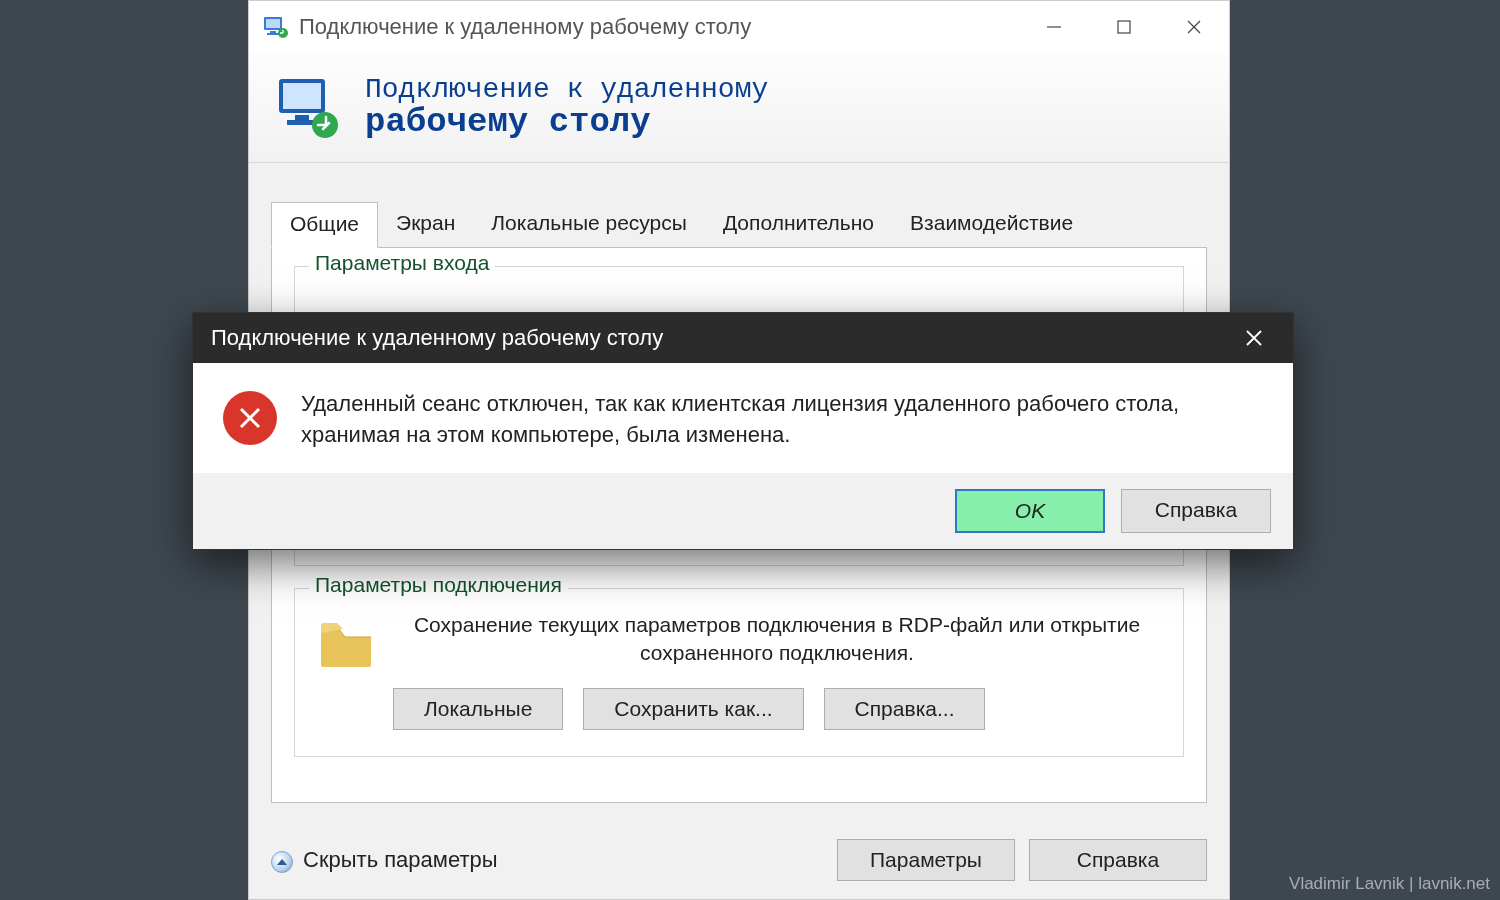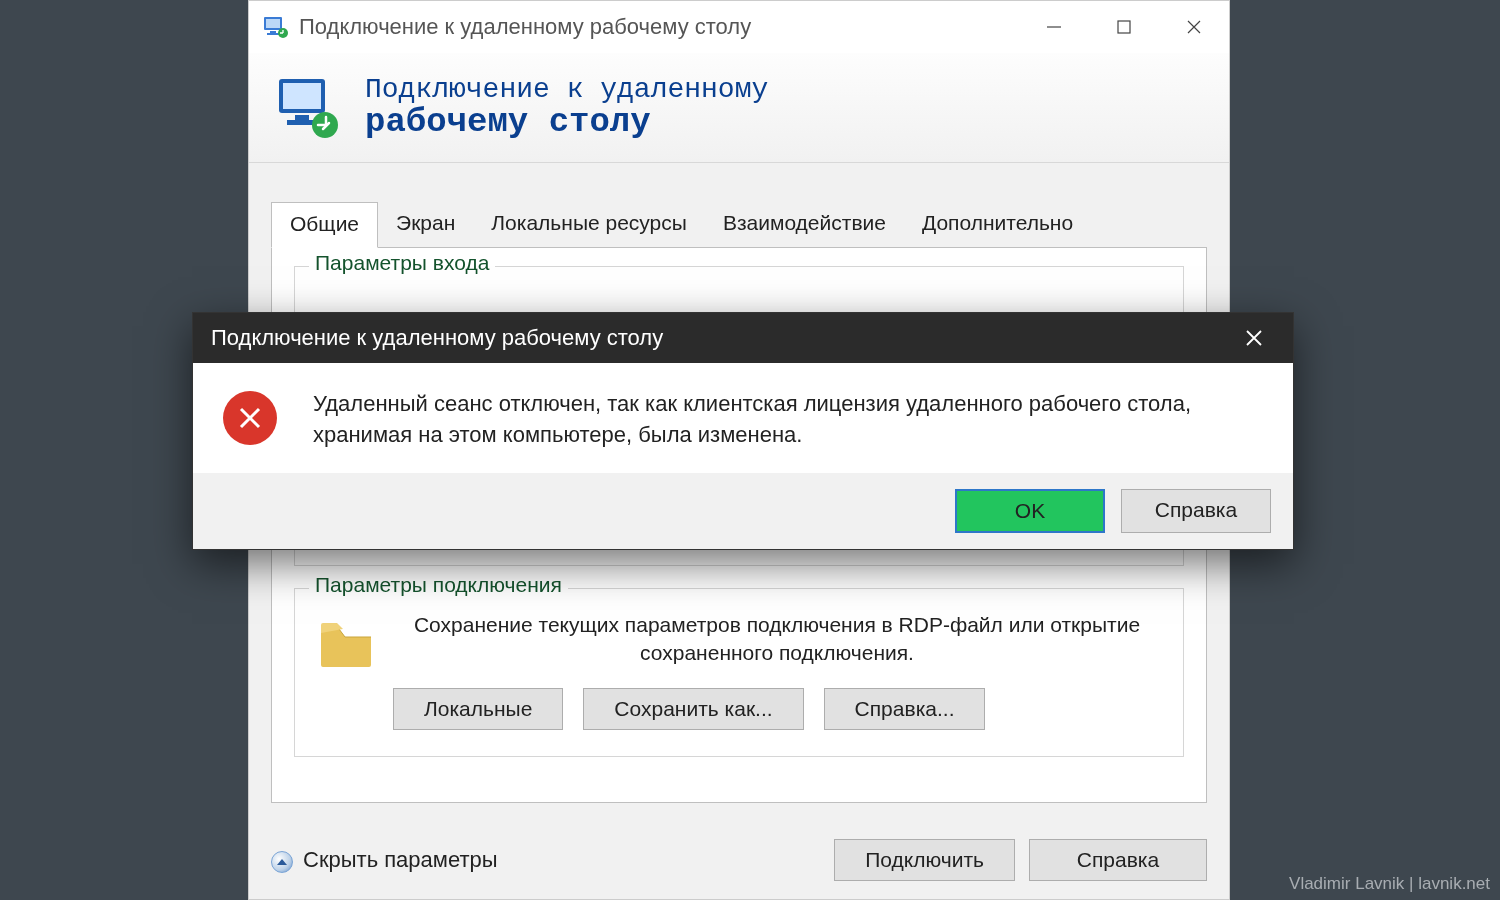--- a/index.html
+++ b/index.html
@@ -167,21 +167,21 @@
     display: flex;
     align-items: center;
     padding: 0 18px;
   }
   .dlg-title { font-size: 22px; flex: 1; font-weight: 400; }
   .dlg-close { width: 42px; display:flex; align-items:center; justify-content:center; }
   .dlg-close svg { width: 18px; height: 18px; stroke: #fff; stroke-width: 1.8; fill:none; }
   .dlg-body {
     display: flex;
     padding: 26px 30px 8px;
-    gap: 36px;
+    gap: 24px;
     align-items: flex-start;
     min-height: 110px;
     border-radius: 26px;
   }
   .err-icon {
     width: 54px; height: 54px; border-radius: 50%;
     background: #d9362b;
     display: flex; align-items:center; justify-content:center;
     flex-shrink: 0;
     margin-top: 2px;
@@ -189,21 +189,21 @@
   .err-icon svg { width: 26px; height: 26px; stroke:#fff; stroke-width:3; fill:none; }
   .dlg-msg { font-size: 22px; color: #222; line-height: 1.4; }
   .dlg-footer {
     background: #f1f1f1;
     padding: 16px 22px;
     display: flex;
     justify-content: flex-end;
     gap: 16px;
   }
   .dlg-footer .winbtn { min-width: 150px; }
-  .dlg-footer .winbtn.primary { border: 2px solid #2e77c9; background:#22c55e; }
+  .dlg-footer .winbtn.primary { border: 2px solid #2e77c9; background:#86efac;font-style:italic; }
 
   .watermark {
     position: absolute;
     right: 10px;
     bottom: 6px;
     font-size: 17px;
     color: #a8adb2;
   }
 </style>
 </head>
@@ -258,22 +258,22 @@
       <div class="mw-banner-line1">Подключение к удаленному</div>
       <div class="mw-banner-line2">рабочему столу</div>
     </div>
   </div>
 
   <div class="mw-body">
     <div class="tabs">
       <div class="tab active">Общие</div>
       <div class="tab">Экран</div>
       <div class="tab">Локальные ресурсы</div>
+      <div class="tab">Дополнительно</div>
       <div class="tab">Взаимодействие</div>
-      <div class="tab">Дополнительно</div>
     </div>
 
     <div class="tab-panel">
       <div class="fieldset fs-login">
         <span class="fieldset-legend">Параметры входа</span>
       </div>
 
       <div class="fieldset fs-conn">
         <span class="fieldset-legend">Параметры подключения</span>
         <span class="folder-icon">
@@ -294,21 +294,21 @@
       </div>
     </div>
   </div>
 
   <div class="mw-footer">
     <div class="hide-toggle">
       <span class="arrow-circle"></span>
       <span>Скрыть параметры</span>
     </div>
     <div class="spacer"></div>
-    <div class="winbtn">Подключить</div>
+    <div class="winbtn">Параметры</div>
     <div style="width:14px"></div>
     <div class="winbtn">Справка</div>
   </div>
 </div>
 
 <div class="dialog">
   <div class="dlg-titlebar">
     <span class="dlg-title">Подключение к удаленному рабочему столу</span>
     <span class="dlg-close">
       <svg viewBox="0 0 18 18">

